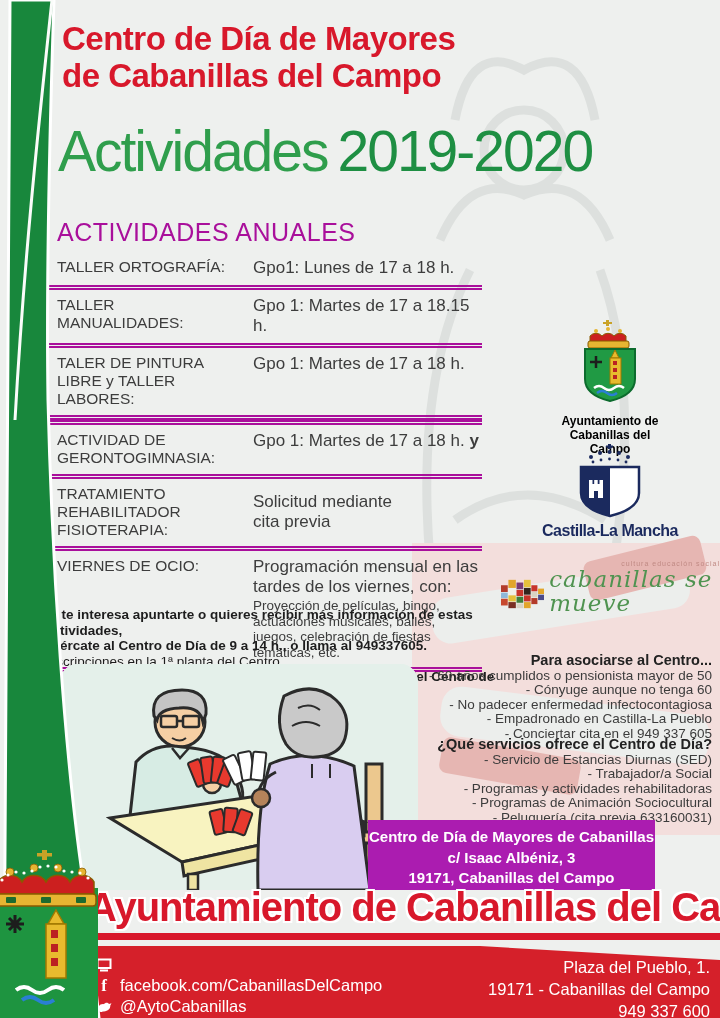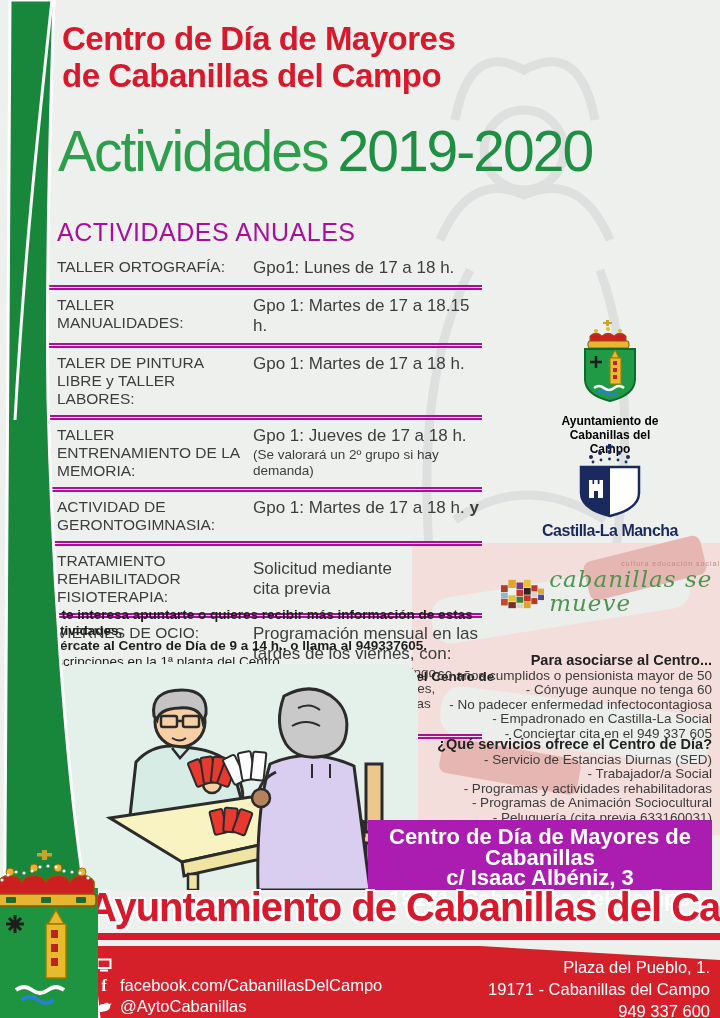--- a/index.html
+++ b/index.html
@@ -51,21 +51,21 @@
   .rlist { right:8px; z-index:2; width:340px; text-align:right; color:#3c3c3c; }
   .rlist .hd { font-size:14.5px; font-weight:bold; line-height:16px; color:#222; margin-bottom:1px; }
   .rlist .it { font-size:13.5px; line-height:14.4px; }
   .asociarse { top:652px; }
   .servicios { top:736px; }
 
   
   .illus { left:60px; top:664px; width:358px; height:226px; z-index:2; background:#e4f0ea; border-radius:18px; overflow:hidden; }
 
   
-  .addr-box { left:368px; top:820px; width:344px; height:70px; z-index:2; background:#ab1cb0; color:#fff; text-align:center; font-weight:bold; font-size:22px; line-height:20.5px; padding-top:7px; }
+  .addr-box { left:368px; top:820px; width:287px; height:70px; z-index:2; background:#ab1cb0; color:#fff; text-align:center; font-weight:bold; font-size:15px; line-height:20.5px; padding-top:7px; }
 
   
   .banner { left:88px; top:885px; width:632px; z-index:4; text-align:center; color:#d8182b; font-weight:bold; font-size:40px; letter-spacing:-1px; white-space:nowrap;
     text-shadow:-2px -2px 0 #fff,2px -2px 0 #fff,-2px 2px 0 #fff,2px 2px 0 #fff,0 -2px 0 #fff,0 2px 0 #fff,-2px 0 0 #fff,2px 0 0 #fff; }
   .banner-bar { left:92px; top:933px; width:628px; height:7px; background:#d8182b; z-index:4; }
 
   
   .footer { left:0; top:946px; width:720px; height:72px; background:#d5202a; z-index:2; color:#fff; }
   .footer-wedge { position:absolute; right:0; top:0; }
   .f-left { position:absolute; left:95px; top:8px; }
@@ -125,27 +125,20 @@
     <div class="row">
       <div class="lab">TALLER MANUALIDADES:</div>
       <div class="val">Gpo 1: Martes de 17 a 18.15 h.</div>
     </div>
     <div class="divider"></div>
     <div class="row">
       <div class="lab">TALER DE PINTURA LIBRE y TALLER LABORES:</div>
       <div class="val">Gpo 1: Martes de 17 a 18 h.</div>
     </div>
     <div class="divider"></div>
-    <div class="row">
-      <div class="lab">TALLER ENTRENAMIENTO DE LA MEMORIA:</div>
-      <div class="val">
-        <span>Gpo 1: Jueves de 17 a 18 h.</span>
-        <span class="note">(Se valorará un 2º grupo si hay demanda)</span>
-      </div>
-    </div>
     <div class="divider"></div>
     <div class="row">
       <div class="lab">ACTIVIDAD DE GERONTOGIMNASIA:</div>
       <div class="val">
         <span>Gpo 1: Martes de 17 a 18 h. </span><b>y</b>
       </div>
     </div>
     <div class="divider"></div>
     <div class="row center">
       <div class="lab">TRATAMIENTO REHABILITADOR FISIOTERAPIA:</div>
@@ -256,21 +249,21 @@
       <div class="tagline">cultura educación social</div>
       <div class="script">cabanillas se mueve</div>
     </div>
   </div>
 
   <div class="abs rlist asociarse">
     <div class="hd">Para asociarse al Centro...</div>
     <div class="it">- 60 años cumplidos o pensionista mayor de 50</div>
     <div class="it">- Cónyuge aunque no tenga 60</div>
     <div class="it">- No padecer enfermedad infectocontagiosa</div>
-    <div class="it">- Empadronado en Castilla-La Social</div>
+    <div class="it">- Empadronado en Castilla-La Pueblo</div>
     <div class="it">- Conciertar cita en el 949 337 605</div>
   </div>
   <div class="abs rlist servicios">
     <div class="hd">¿Qué servicios ofrece el Centro de Día?</div>
     <div class="it">- Servicio de Estancias Diurnas (SED)</div>
     <div class="it">- Trabajador/a Social</div>
     <div class="it">- Programas y actividades rehabilitadoras</div>
     <div class="it">- Programas de Animación Sociocultural</div>
     <div class="it">- Peluquería (cita previa 633160031)</div>
   </div>

